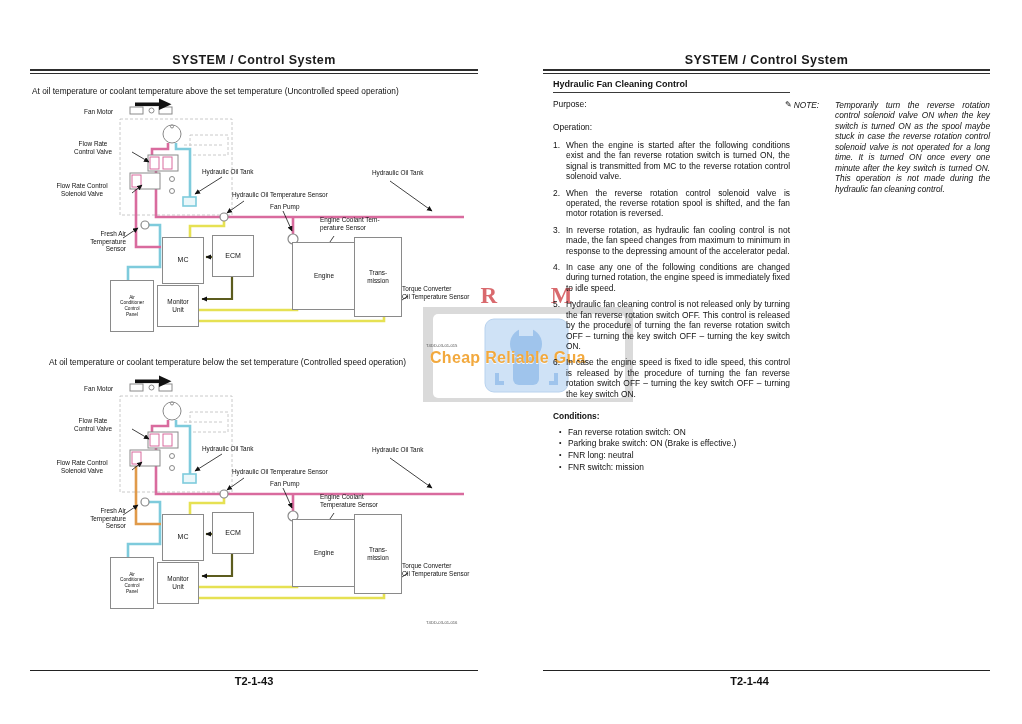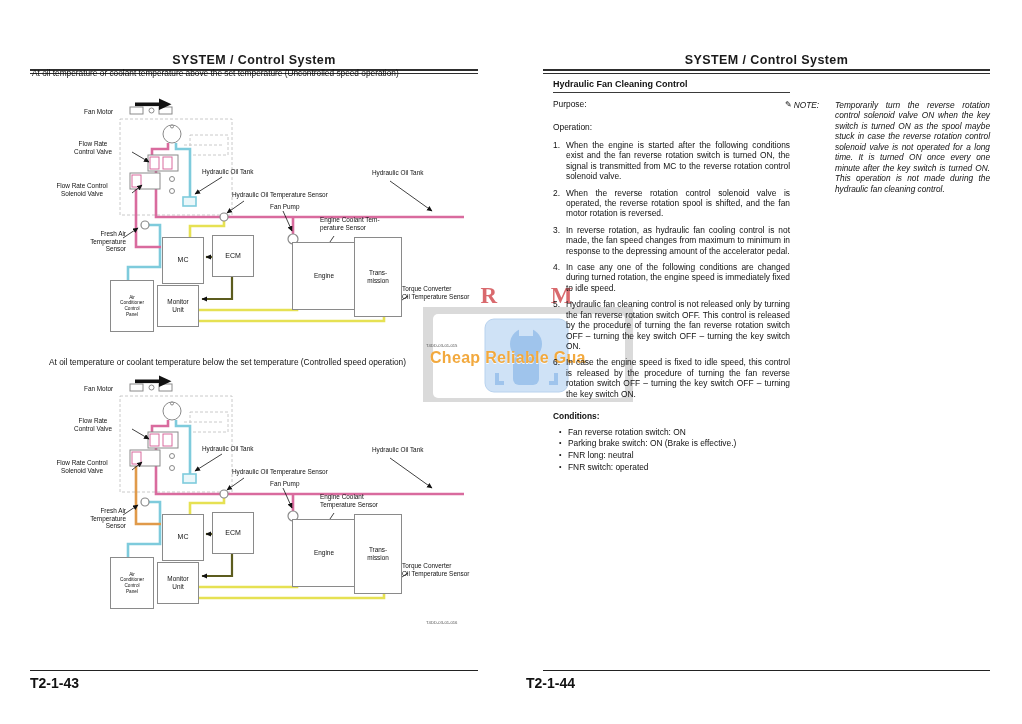--- a/index.html
+++ b/index.html
@@ -6,21 +6,21 @@
   body{
     width:1022px;height:724px;position:relative;background:#ffffff;
     font-family:"Liberation Sans", sans-serif;color:#111;overflow:hidden;
   }
   
   .page-header{position:absolute;top:53px;text-align:center;font-weight:bold;
     font-size:12.5px;letter-spacing:.4px;color:#1a1a1a;}
   .double-rule{position:absolute;top:69px;height:2px;border-top:2px solid #2e2e2e;
     border-bottom:1px solid #2e2e2e;}
   .foot-rule{position:absolute;top:670px;border-top:1.4px solid #222;}
-  .foot-num{position:absolute;top:675px;text-align:left;font-weight:bold;font-size:14px;}
+  .foot-num{position:absolute;top:675px;text-align:center;font-weight:bold;font-size:11px;}
   .caption{position:absolute;font-size:8.3px;color:#111;z-index:5;}
   
   .diagram{position:absolute;width:450px;height:258px;}
   .dsvg{position:absolute;left:0;top:0;}
   .dash{stroke:#bdbdbd;fill:none;stroke-width:.8;stroke-dasharray:3 2;}
   .lp{stroke:#d96b9e;stroke-width:2.6;fill:none;}
   .lc{stroke:#7ecbdc;stroke-width:2.6;fill:none;}
   .ly{stroke:#e6e153;stroke-width:2.6;fill:none;}
   .lo{stroke:#5c5c1e;stroke-width:2.2;fill:none;}
   .control-line{stroke-width:2.6;fill:none;}
@@ -72,21 +72,21 @@
   .wm-sub{position:absolute;left:10px;top:66px;width:200px;font-weight:bold;
     font-size:16px;color:#f2a93e;letter-spacing:.3px;white-space:nowrap;
     text-shadow:0 1px 0 rgba(255,255,255,.85);}
 </style>
 </head>
 <body>
 
 <div class="page-header" style="left:30px;width:448px">SYSTEM / Control System</div>
 <div class="double-rule" style="left:30px;width:448px"></div>
 
-<div class="caption" style="left:32px;top:68px;width:446px">At oil temperature or coolant temperature above the set temperature (Uncontrolled speed operation)</div>
+<div class="caption" style="left:32px;top:86px;width:446px">At oil temperature or coolant temperature above the set temperature (Uncontrolled speed operation)</div>
 <div class="diagram" id="d1-slot" style="left:32px;top:97px">
   <svg class="dsvg" width="450" height="255" viewBox="0 0 450 255">
     <defs>
       <marker id="d1-ah" markerWidth="7" markerHeight="7" refX="5" refY="2.6" orient="auto" markerUnits="userSpaceOnUse">
         <path d="M0,0 L5.5,2.6 L0,5.2 Z" fill="#111"></path>
       </marker>
     </defs>
     <g class="dash">
       <rect x="88" y="22" width="112" height="96"></rect>
       <rect x="158" y="38" width="38" height="20"></rect>
@@ -339,21 +339,21 @@
       <div class="cond-item">
       <span class="bullet"></span>
       <span>Parking brake switch: ON (Brake is effective.)</span>
     </div>
       <div class="cond-item">
       <span class="bullet"></span>
       <span>FNR long: neutral</span>
     </div>
       <div class="cond-item">
       <span class="bullet"></span>
-      <span>FNR switch: operated</span>
+      <span>FNR switch: mission</span>
     </div>
     </div>
 </div>
 
 <div class="col-right">
   <div class="note">
     <span class="note-head">
       <span class="note-icon">✎</span>
       <span>NOTE:</span>
     </span>

